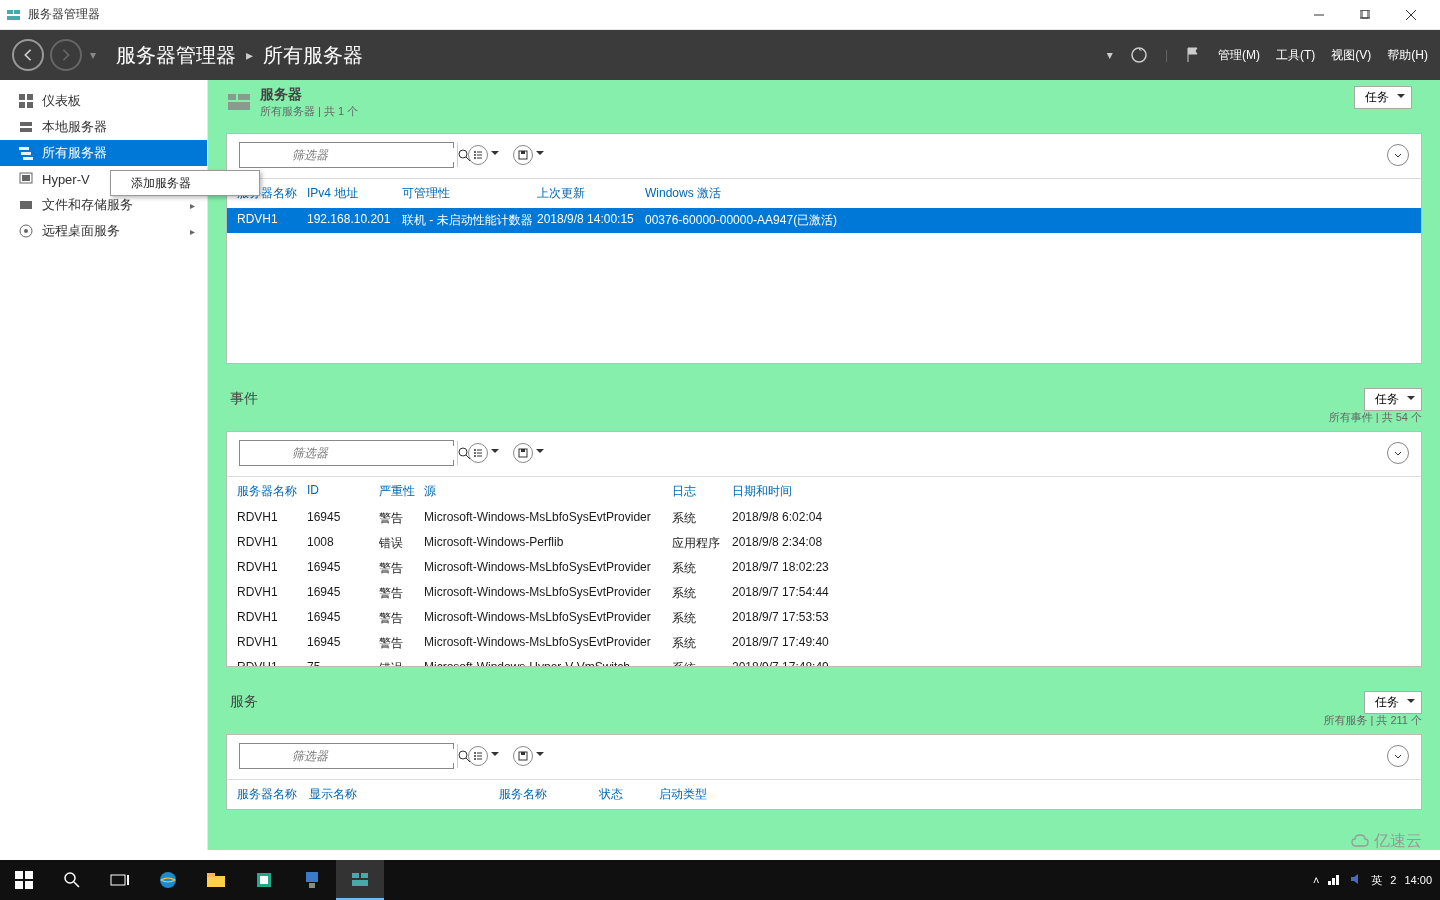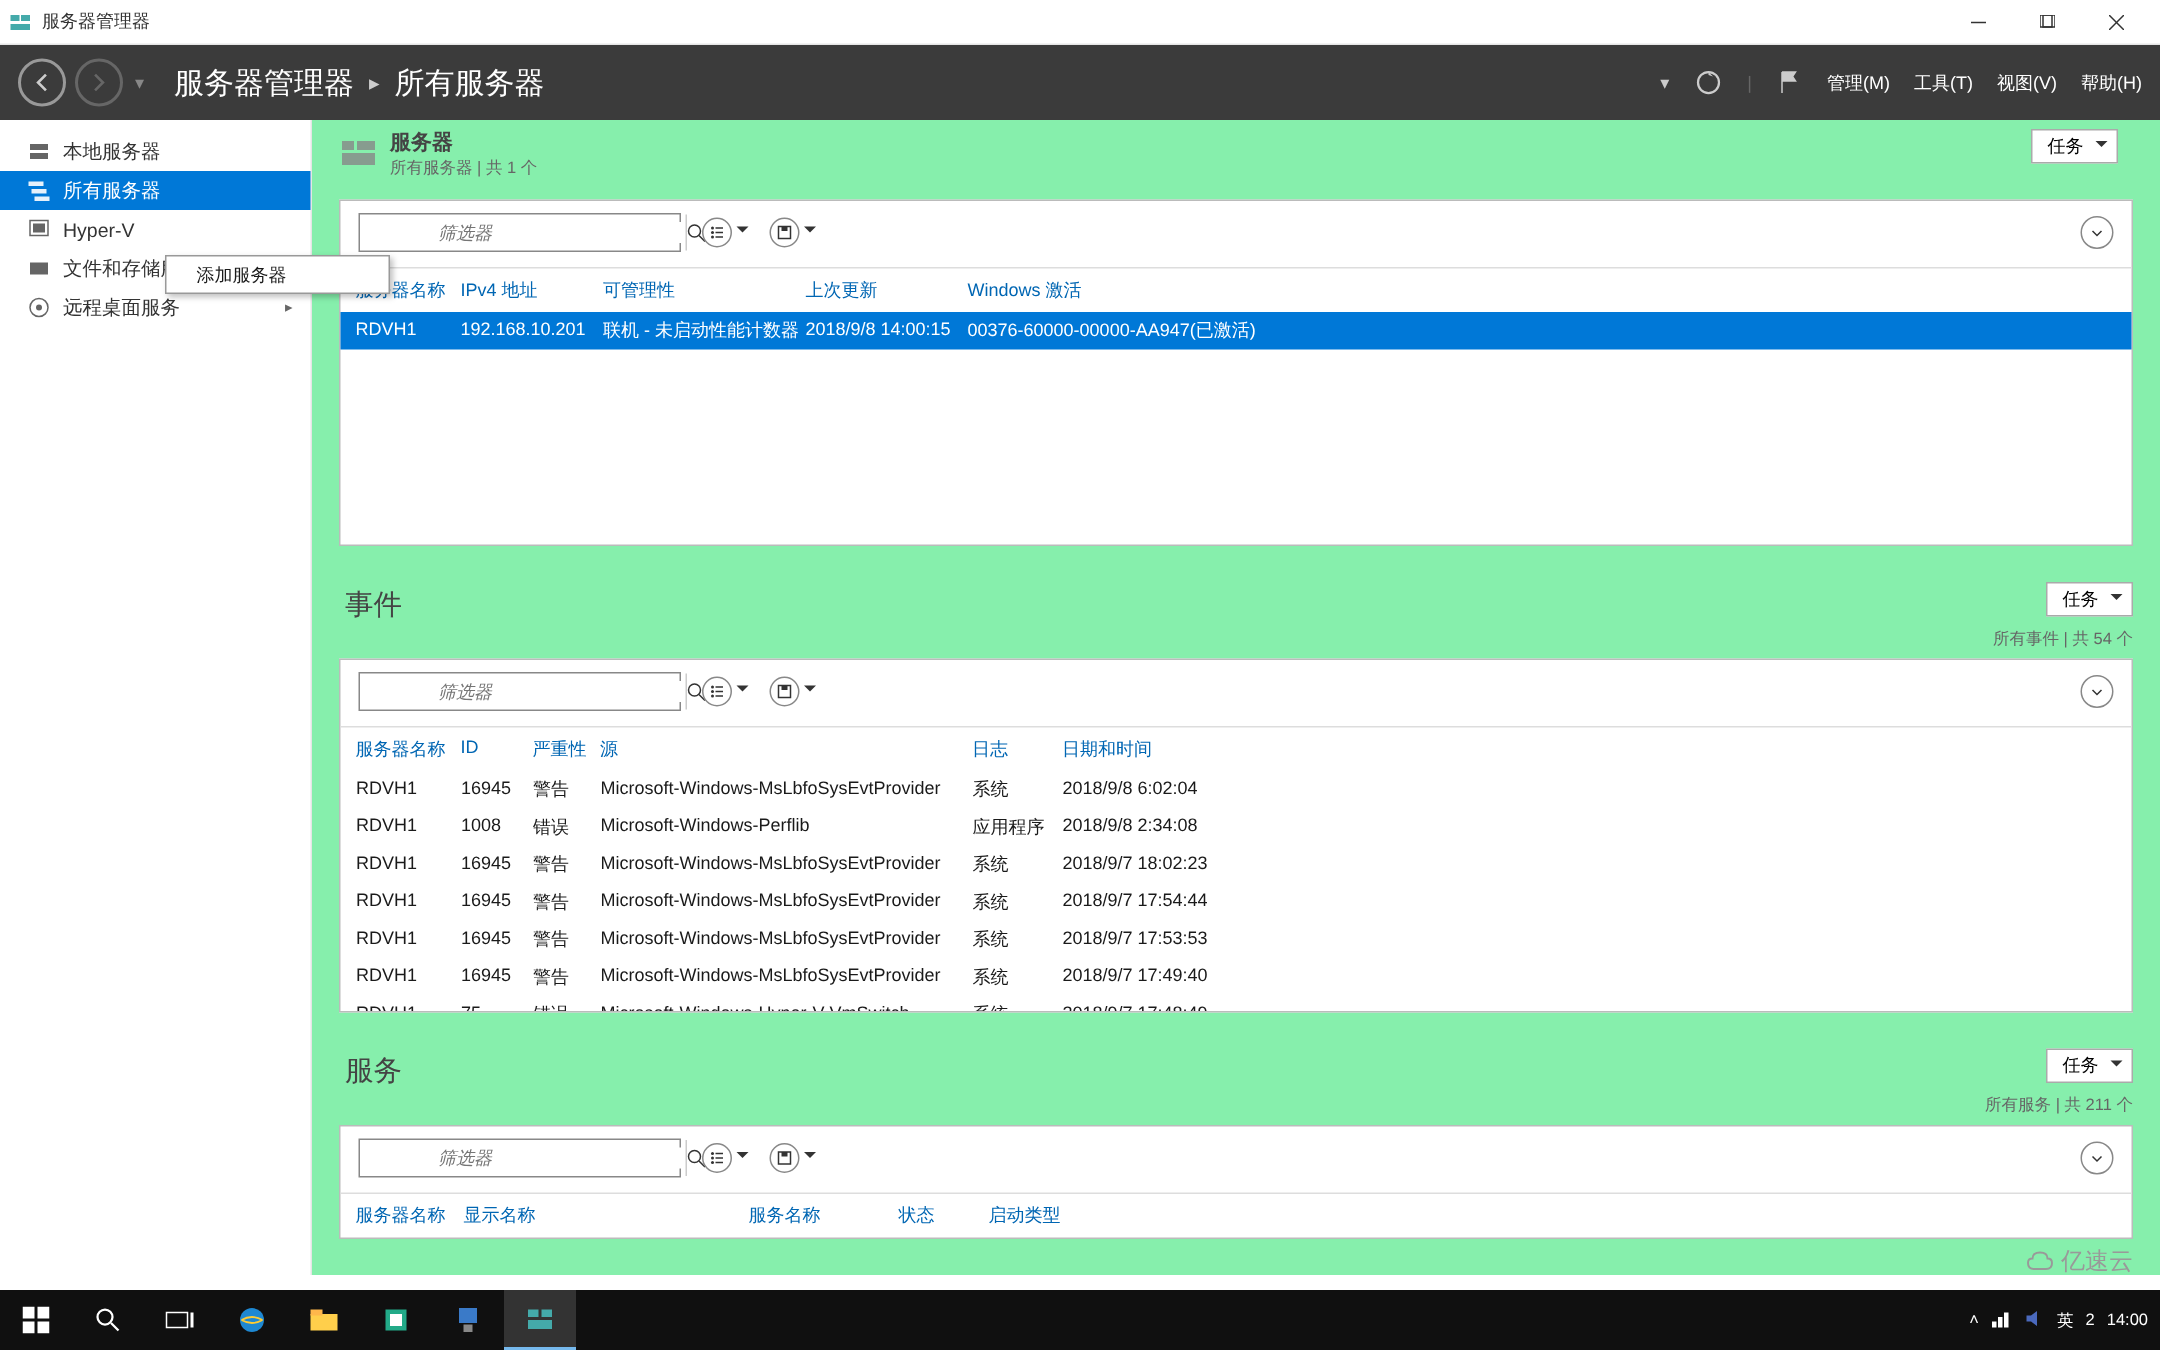--- a/index.html
+++ b/index.html
@@ -40,31 +40,31 @@
 .toolbar{display:flex;align-items:center;gap:14px;padding:8px 12px 10px;}
 .filter{display:flex;align-items:center;border:1px solid #888;width:215px;height:26px;background:#fff;padding-left:44px;}
 .filter input{border:0;flex:1;padding:0 8px;font-size:12px;font-style:italic;color:#888;outline:none;}
 .filter .mag{width:26px;height:24px;display:flex;align-items:center;justify-content:center;border-left:1px solid #ccc;}
 .tb-round{width:20px;height:20px;border:1px solid #888;border-radius:50%;display:flex;align-items:center;justify-content:center;}
 .expand-btn{margin-left:auto;width:22px;height:22px;border:1px solid #888;border-radius:50%;display:flex;align-items:center;justify-content:center;}
 .grid-head{display:flex;padding:6px 10px;border-top:1px solid #ddd;font-size:12px;}
 .grid-head span{color:#0066b3;}
 .grid-row{display:flex;padding:4px 10px;font-size:12px;}
 .grid-row.selected{background:#0078d7;color:#fff;}
-.section-title{font-size:19px;color:#444;padding:6px 0 2px 4px;}
+.section-title{font-size:14px;color:#444;padding:6px 0 2px 4px;}
 .section-sub{font-size:11px;color:#666;padding:0 0 0 4px;margin-bottom:4px;text-align:right;}
 .events-body{max-height:160px;overflow-y:scroll;}
 .col-srv{width:70px;}
 .col-ip{width:95px;}
 .col-mgr{width:135px;}
 .col-upd{width:108px;}
 .col-act{flex:1;}
 .ecol-srv{width:70px;}
 .ecol-id{width:48px;}
-.ecol-sev{width:45px;}
+.ecol-sev{width:45px;margin-left:24px;}
 .ecol-src{width:248px;}
 .ecol-log{width:60px;}
 .ecol-dt{width:150px;}
 
 .taskbar{position:absolute;left:0;bottom:0;width:1440px;height:40px;background:#101010;display:flex;align-items:center;}
 .tb-item{width:48px;height:40px;display:flex;align-items:center;justify-content:center;}
 .tb-item.active{background:#333;border-bottom:2px solid #76b9ed;}
 .tray{margin-left:auto;display:flex;align-items:center;gap:8px;padding-right:8px;color:#fff;font-size:11px;}
 .tray .clock{text-align:right;line-height:13px;}
 .watermark{position:absolute;right:18px;bottom:48px;color:#999;font-size:16px;display:flex;align-items:center;gap:4px;}
@@ -143,20 +143,31 @@
       </span>
     <span class="menu-item">管理(M)</span>
     <span class="menu-item">工具(T)</span>
     <span class="menu-item">视图(V)</span>
     <span class="menu-item">帮助(H)</span>
   </div>
 </div>
 
 <div class="body">
   <div class="sidebar">
+    <div class="side-item">
+        <span class="sicon">
+          <svg viewBox="0 0 16 16">
+            <rect x="1" y="1" width="6" height="6" fill="#555"></rect>
+            <rect x="9" y="1" width="6" height="6" fill="#555"></rect>
+            <rect x="1" y="9" width="6" height="6" fill="#555"></rect>
+            <rect x="9" y="9" width="6" height="6" fill="#555"></rect>
+          </svg>
+        </span>
+        <span>仪表板</span>
+      </div>
     <div class="side-item">
         <span class="sicon">
           <svg viewBox="0 0 16 16">
             <rect x="2" y="3" width="12" height="4" fill="#555"></rect>
             <rect x="2" y="9" width="12" height="4" fill="#555"></rect>
           </svg>
         </span>
         <span>本地服务器</span>
       </div>
     <div class="side-item selected">

